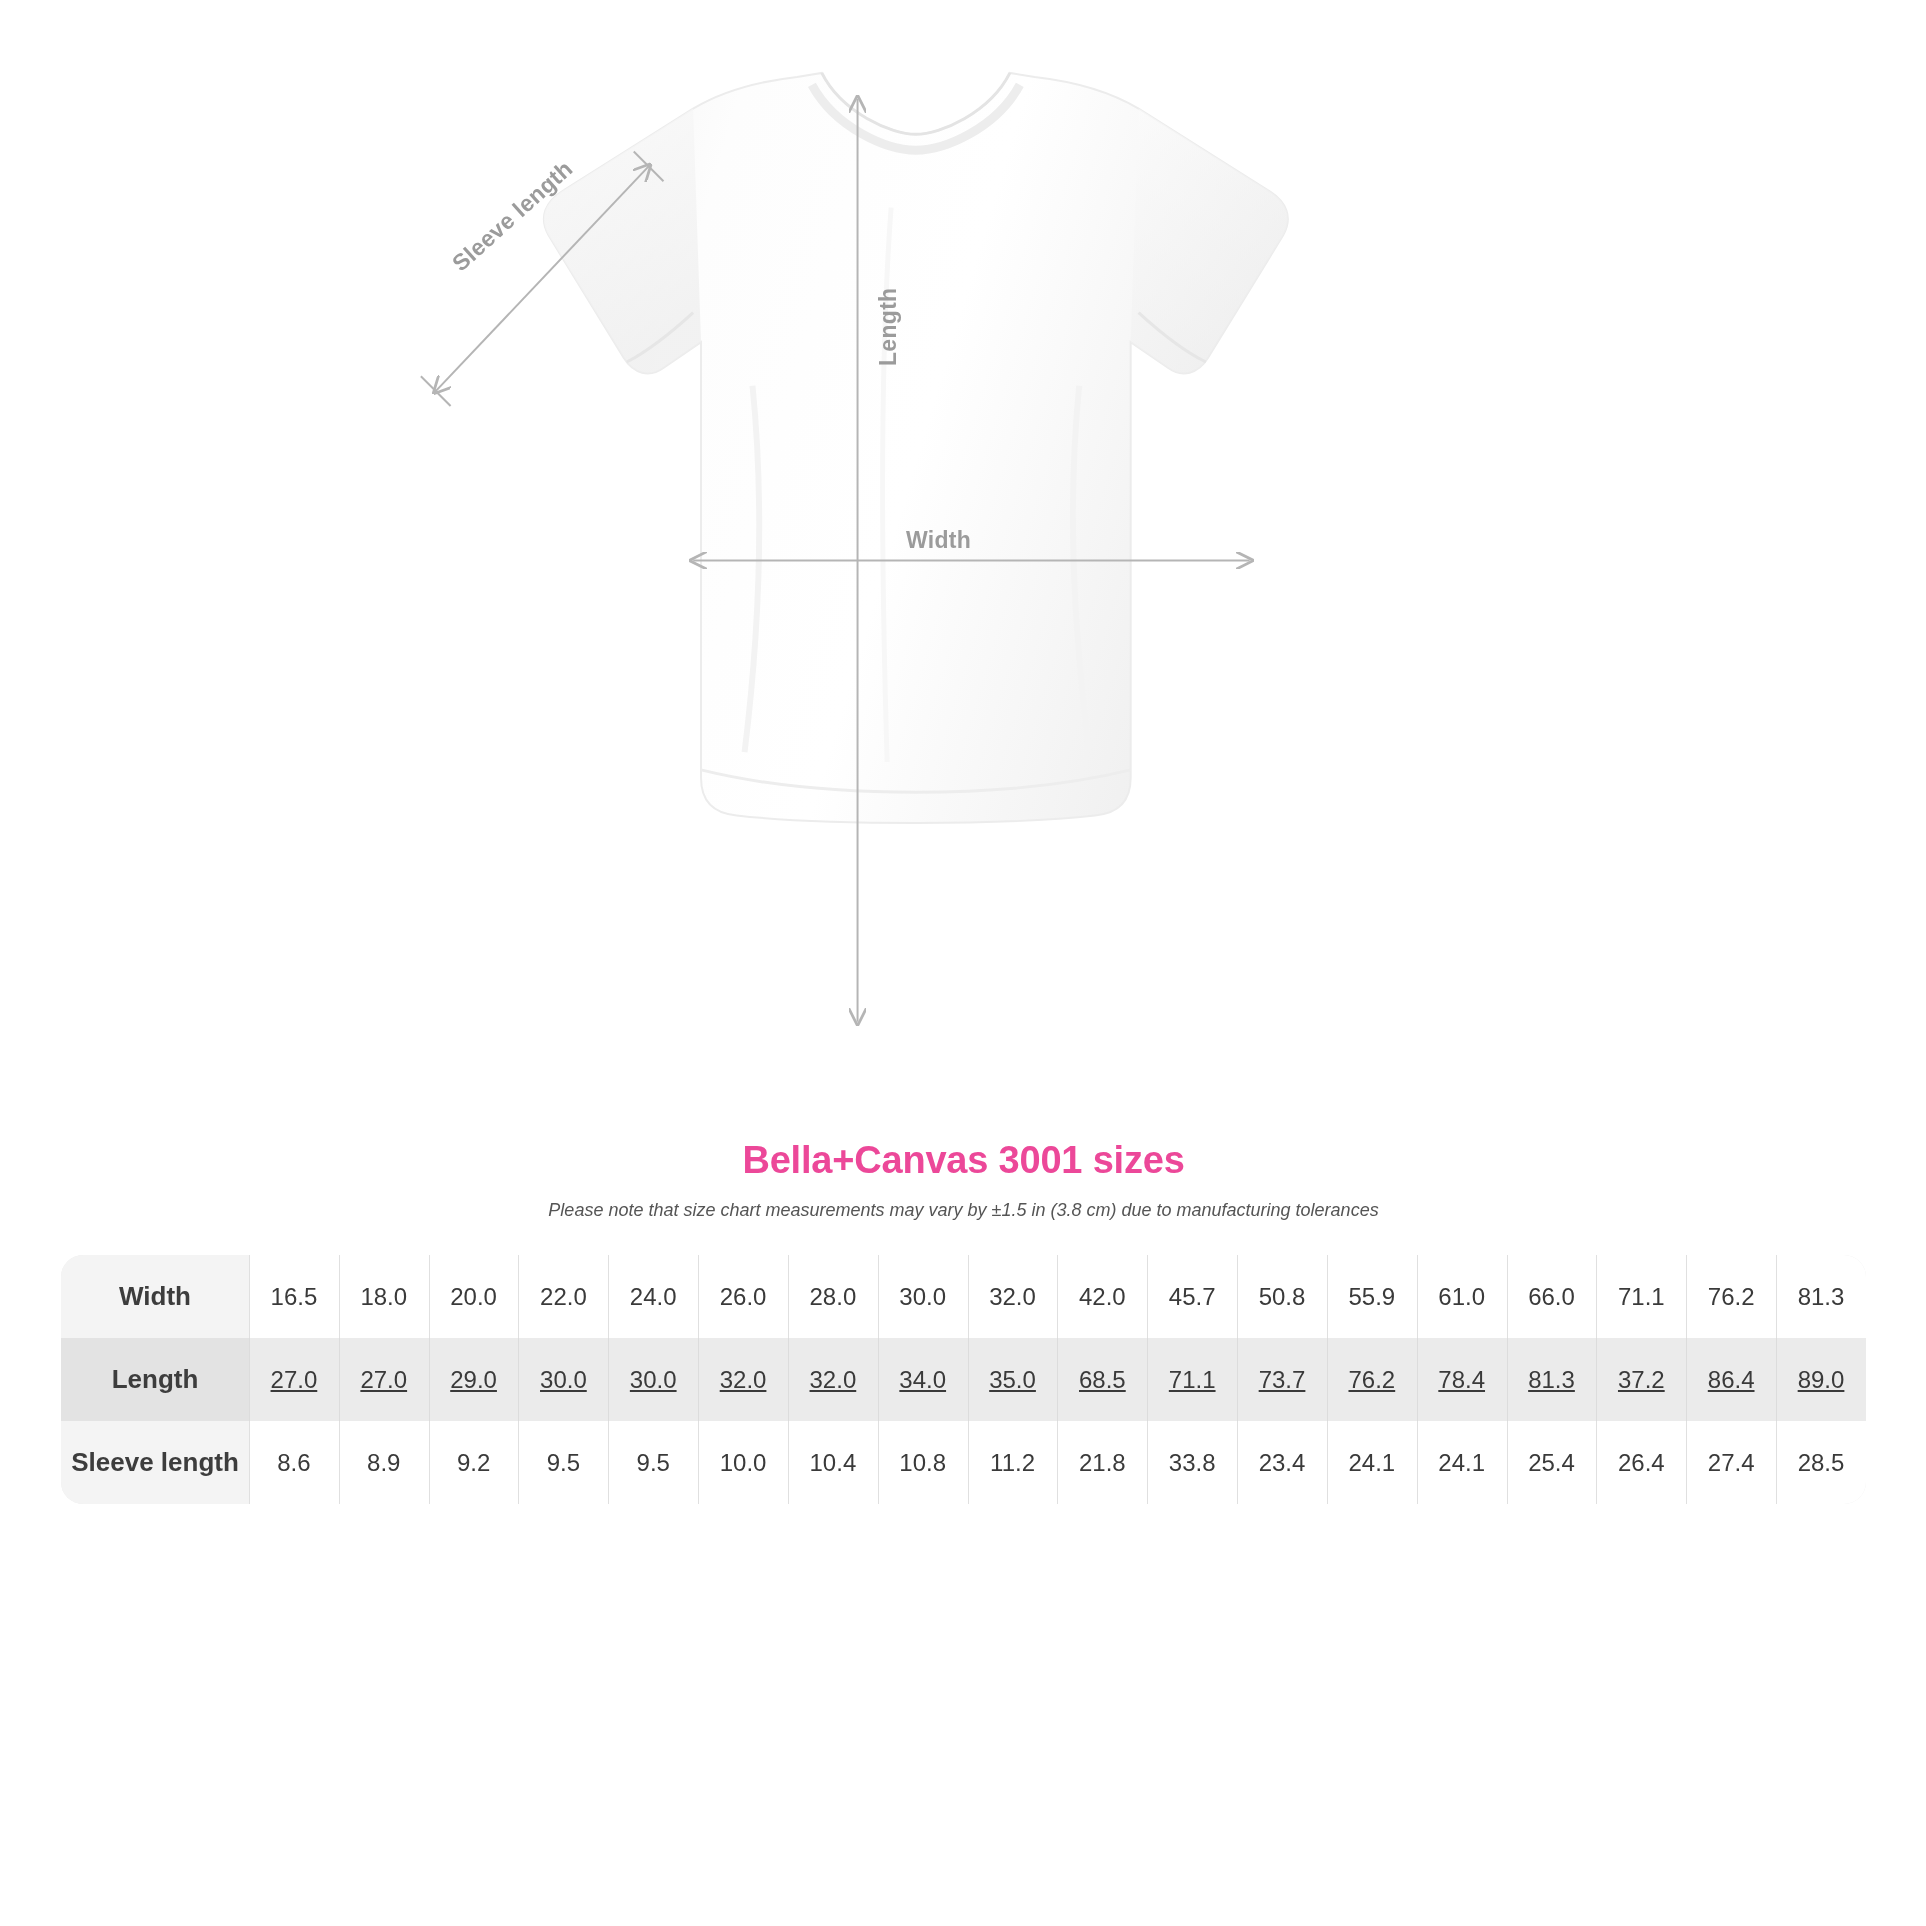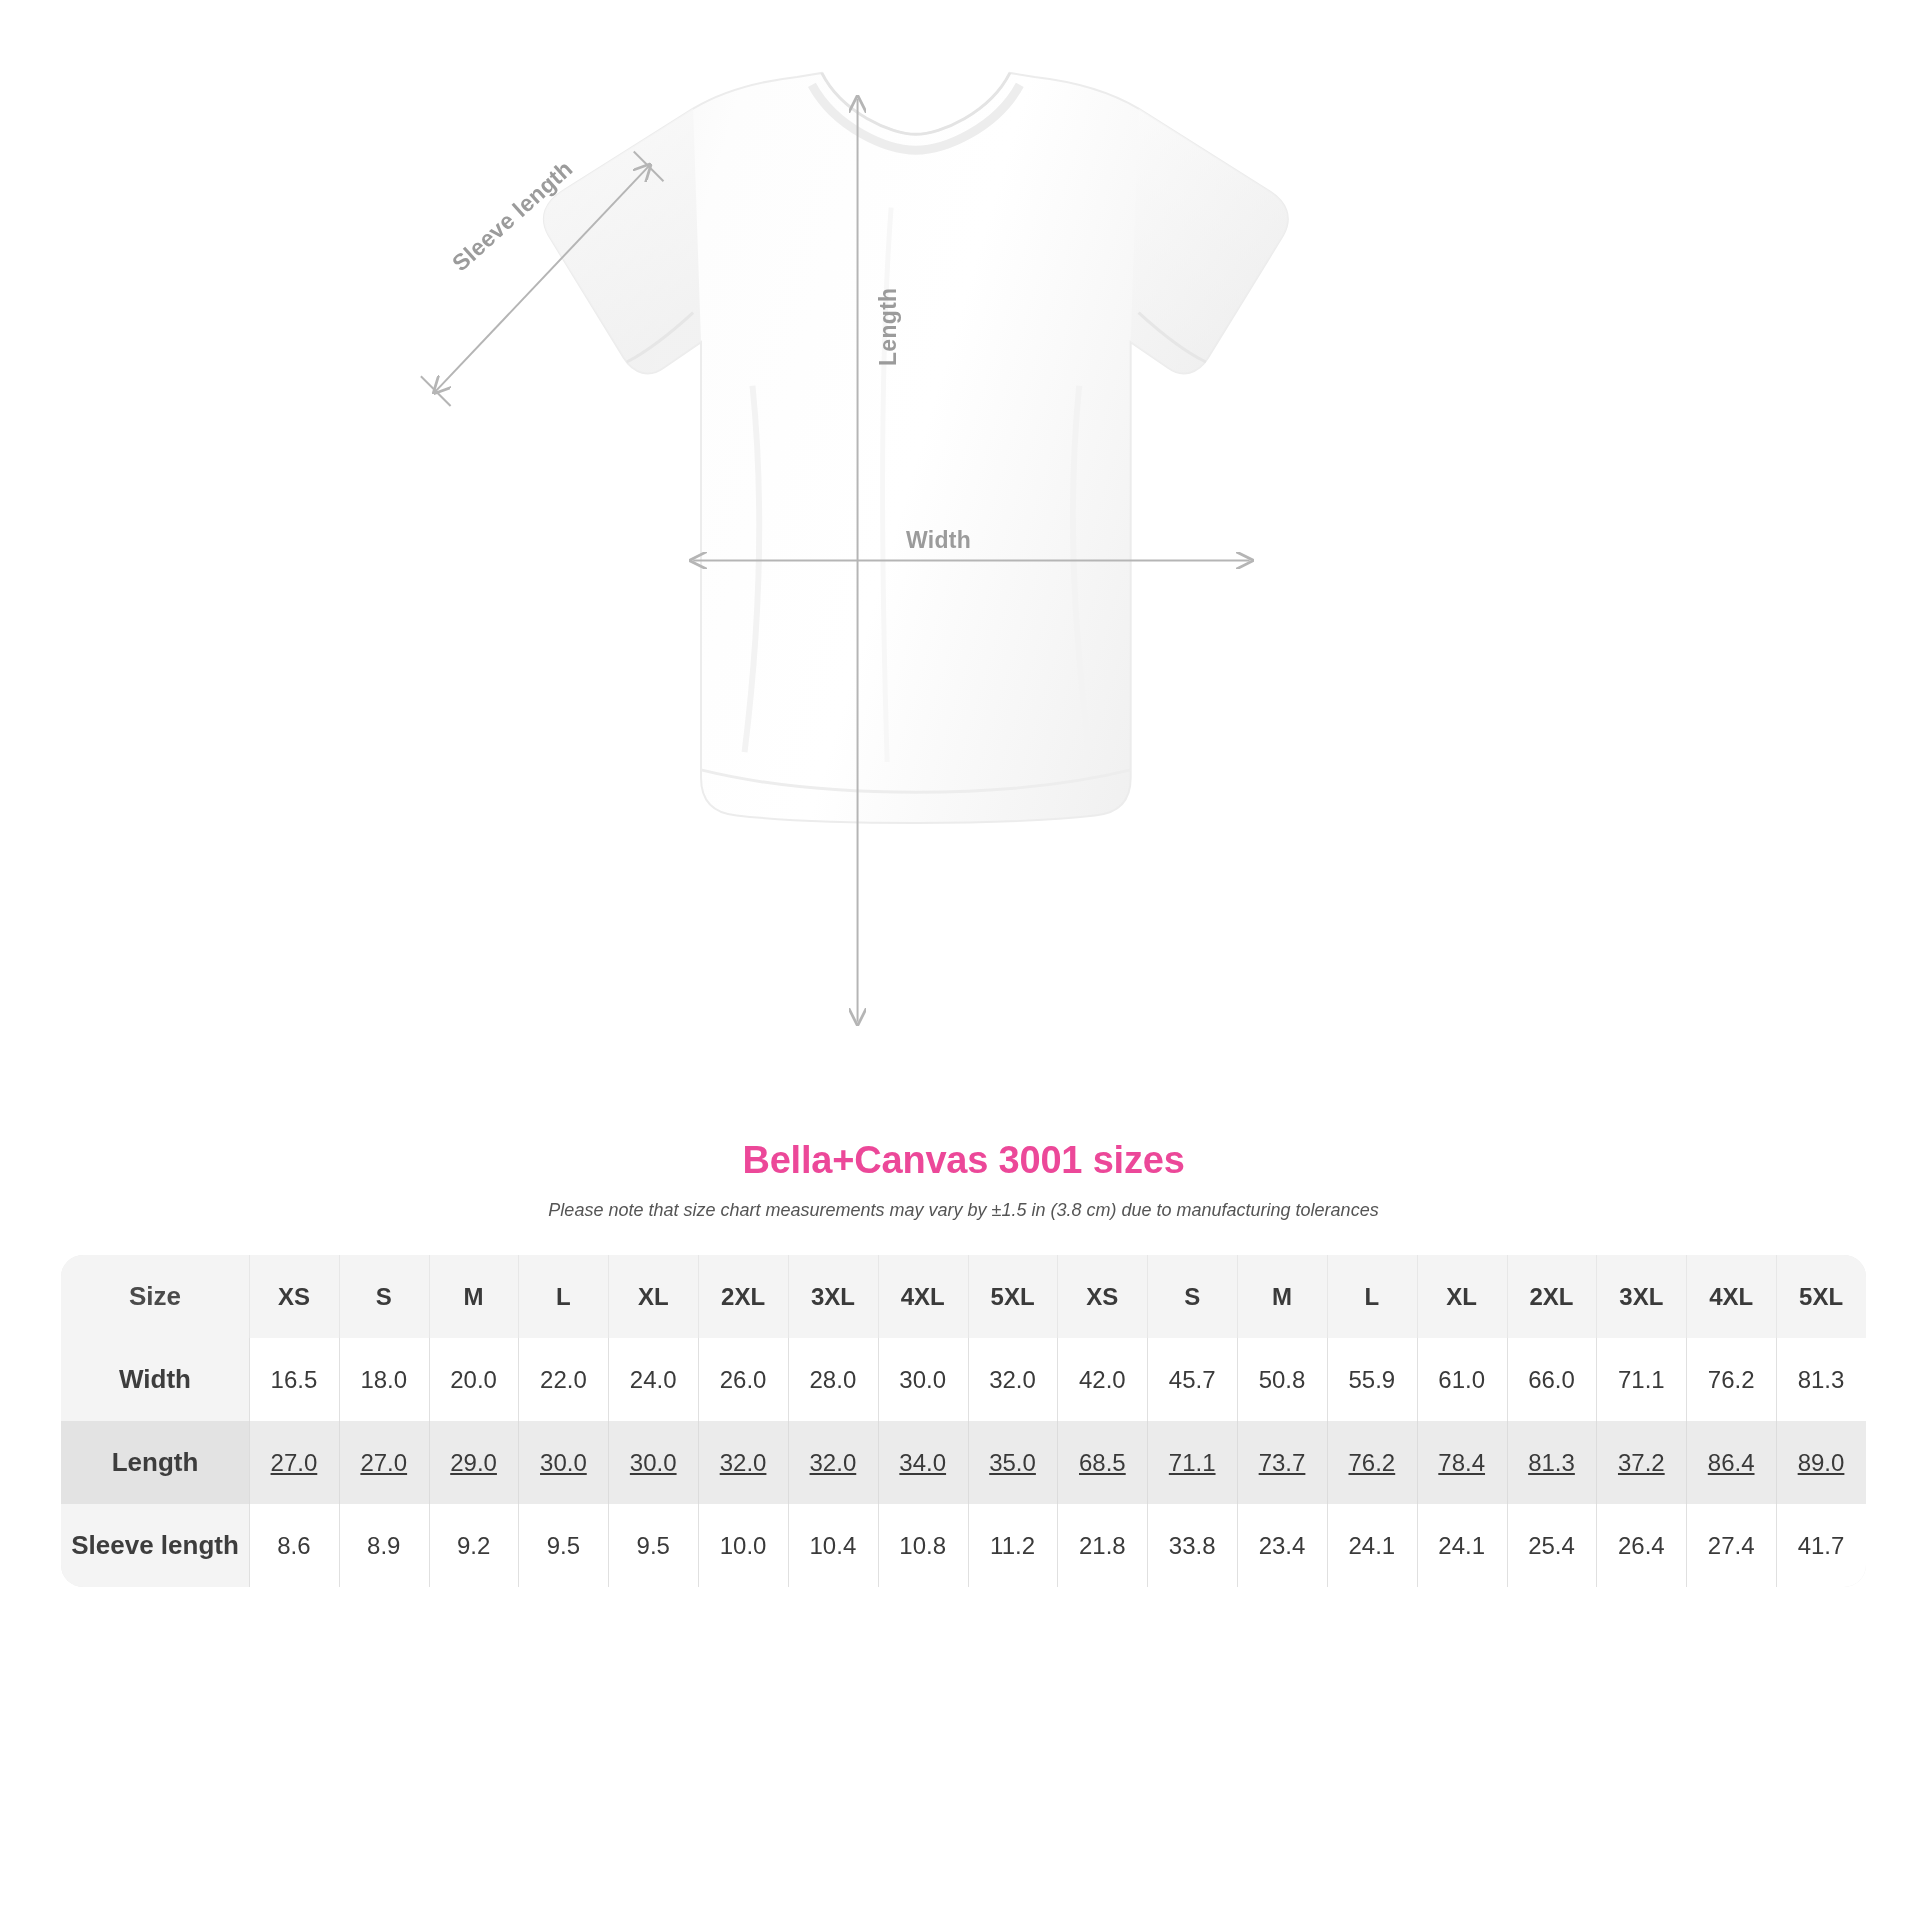--- a/index.html
+++ b/index.html
@@ -266,41 +266,20 @@
         <col>
         <col>
         <col>
         <col>
         <col>
         <col>
         <col>
         <col>
       </colgroup>
     <tbody>
-      <tr class="hdr-row" id="header-row">
-        <td class="rowlabel">Size</td>
-      <td class="cell-sep">XS</td>
-          <td class="cell-sep">S</td>
-          <td class="cell-sep">M</td>
-          <td class="cell-sep">L</td>
-          <td class="cell-sep">XL</td>
-          <td class="cell-sep">2XL</td>
-          <td class="cell-sep">3XL</td>
-          <td class="cell-sep">4XL</td>
-          <td class="cell-sep">5XL</td>
-          <td class="cell-sep">XS</td>
-          <td class="cell-sep">S</td>
-          <td class="cell-sep">M</td>
-          <td class="cell-sep">L</td>
-          <td class="cell-sep">XL</td>
-          <td class="cell-sep">2XL</td>
-          <td class="cell-sep">3XL</td>
-          <td class="cell-sep">4XL</td>
-          <td class="cell-sep">5XL</td>
-        </tr>
     <tr class="data-row">
           <td class="rowlabel">Width</td>
           <td class="cell-sep">16.5</td>
           <td class="cell-sep">18.0</td>
           <td class="cell-sep">20.0</td>
           <td class="cell-sep">22.0</td>
           <td class="cell-sep">24.0</td>
           <td class="cell-sep">26.0</td>
           <td class="cell-sep">28.0</td>
           <td class="cell-sep">30.0</td>
@@ -348,18 +327,18 @@
           <td class="cell-sep">10.8</td>
           <td class="cell-sep">11.2</td>
           <td class="cell-sep">21.8</td>
           <td class="cell-sep">33.8</td>
           <td class="cell-sep">23.4</td>
           <td class="cell-sep">24.1</td>
           <td class="cell-sep">24.1</td>
           <td class="cell-sep">25.4</td>
           <td class="cell-sep">26.4</td>
           <td class="cell-sep">27.4</td>
-          <td class="cell-sep">41.7</td>
+          <td class="cell-sep">28.5</td>
         </tr>
       </tbody>
   </table>
 </div>
 
 
 </body></html>

